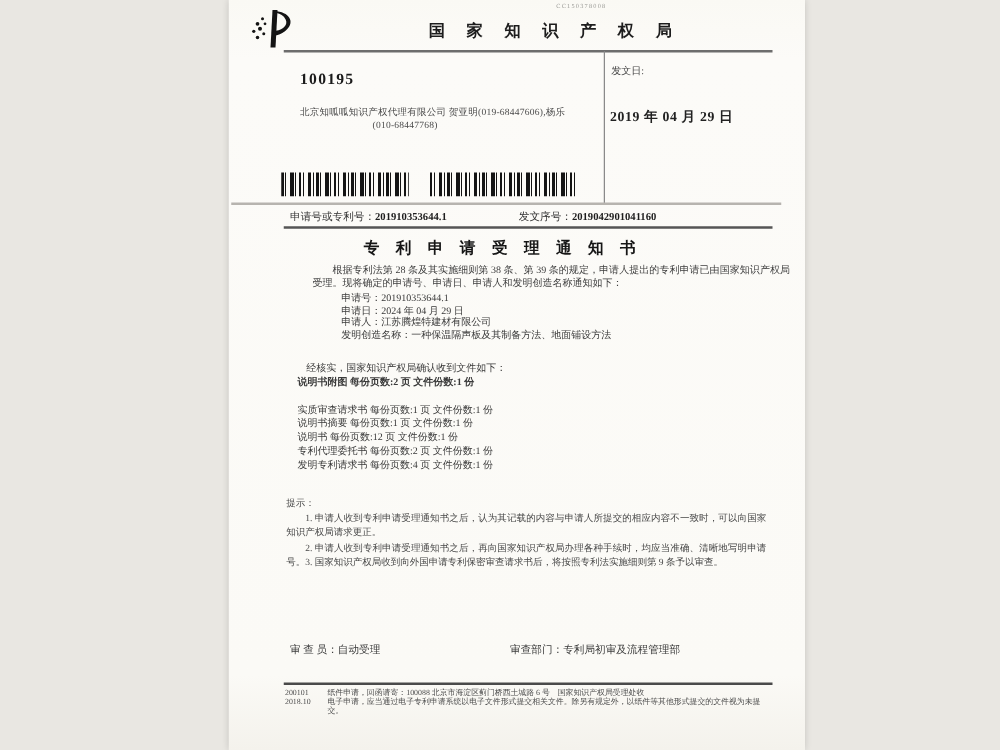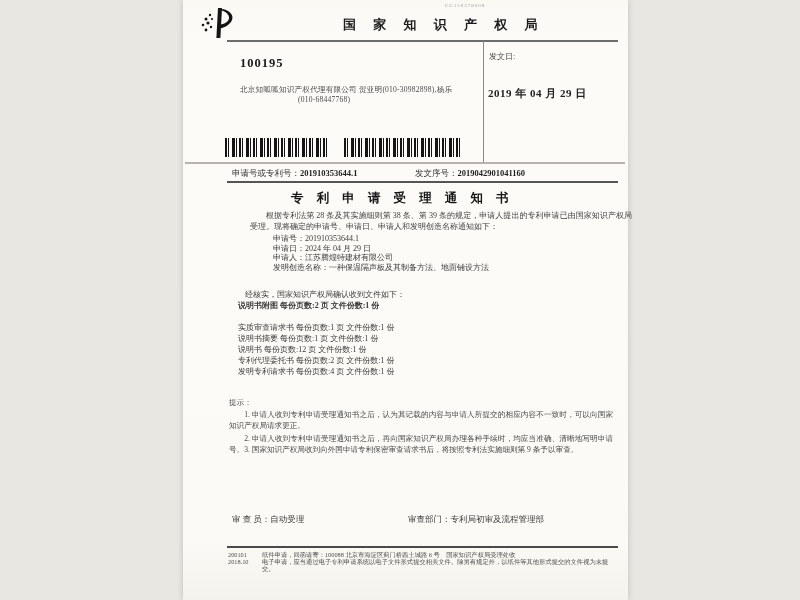--- a/index.html
+++ b/index.html
@@ -8,20 +8,21 @@
     background:#e9e7e2;
     font-family:"Liberation Serif","DejaVu Serif",serif;
     color:#3b3b3b;
     position:relative;
   }
   #canvas{position:absolute;left:0;top:0;width:800px;height:600px;}
   #paper{
     position:absolute;left:183px;top:0;width:445px;height:600px;
     background:linear-gradient(180deg,#faf9f4 0%,#fcfbf8 8%,#fbfaf6 90%,#f4f2ec 100%);
     box-shadow:0 0 6px rgba(0,0,0,.18);
+    padding-left:16px;
   }
   .abs{position:absolute;}
   .line{background:#6d6d6d;}
   .t{white-space:nowrap;}
   
   .scan-serial{font-size:5px;color:#9a9a96;letter-spacing:1px;}
   .office-title{font-size:13px;font-weight:bold;color:#1d1d1d;letter-spacing:7px;}
   .dispatch-label{font-size:8px;color:#444;}
   .dispatch-date{font-size:11px;font-weight:bold;color:#222;letter-spacing:.5px;}
   .postcode{font-size:12.5px;font-weight:bold;color:#1a1a1a;letter-spacing:1px;}
@@ -71,21 +72,21 @@
 
     <div class="abs t office-title" style="left:160px;top:16px;">国 家 知 识 产 权 局</div>
 
     <div class="abs line" style="left:44px;top:40px;width:391px;height:2px;"></div>
 
     <div class="abs" style="left:300px;top:41px;width:1px;height:122px;background:#8a8a8a;"></div>
     <div class="abs t dispatch-label" style="left:306px;top:51px;">发文日:</div>
     <div class="abs t dispatch-date" style="left:305px;top:86px;">2019 年 04 月 29 日</div>
 
     <div class="abs t postcode" style="left:57px;top:56px;">100195</div>
-    <div class="abs t addr" style="left:57px;top:85px;">北京知呱呱知识产权代理有限公司 贺亚明(010-30982898),杨乐</div>
+    <div class="abs t addr" style="left:57px;top:85px;">北京知呱呱知识产权代理有限公司 贺亚明(019-68447606),杨乐</div>
     <div class="abs t addr" style="left:115px;top:95px;">(010-68447768)</div>
 
     <div class="abs barcode" style="left:42px;top:138px;width:102px;"></div>
     <div class="abs barcode" style="left:161px;top:138px;width:116px;"></div>
 
     <div class="abs" style="left:2px;top:162px;width:440px;height:2px;background:#b7b4af;"></div>
 
     <div class="abs t num-row" style="left:49px;top:168px;">
       <span>申请号或专利号：</span><b>201910353644.1</b>
     </div>

